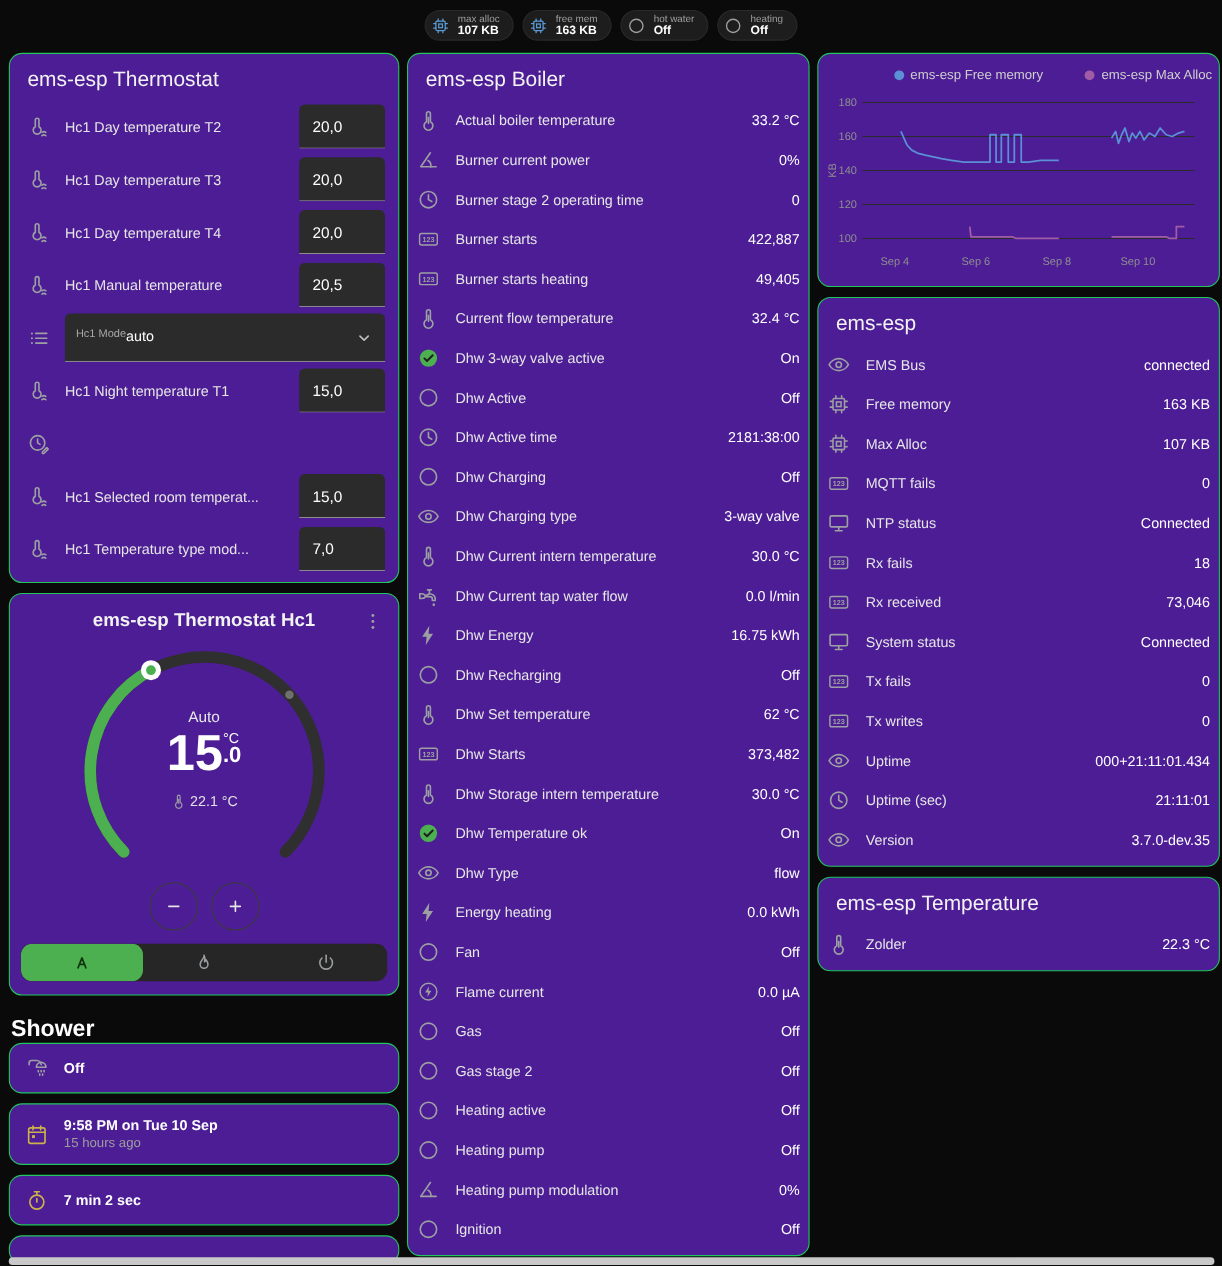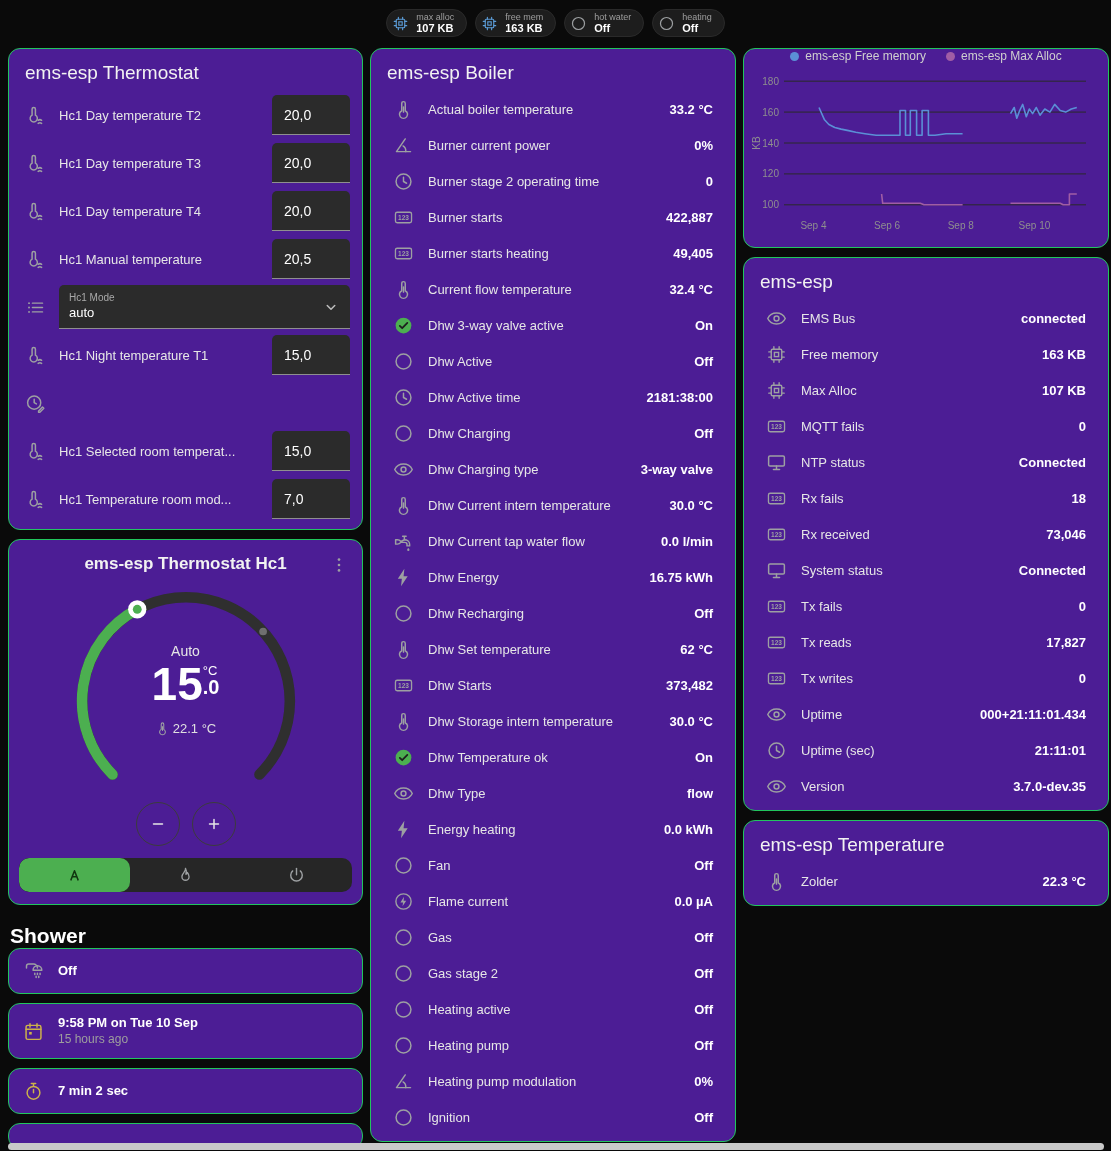--- a/index.html
+++ b/index.html
@@ -17,31 +17,31 @@
   .bvalue{font-size:11px;font-weight:700;color:#fff}
 
   .columns{display:grid;grid-template-columns:355px 366px 366px;gap:7px;padding:0 4px 0 8px;align-items:start}
   .col{min-width:0}
   .card{background:#4c1d95;border:1px solid #22c55e;border-radius:12px;margin-bottom:9px;box-sizing:border-box;overflow:hidden}
   .card-title{font-size:19px;font-weight:500;padding:13px 16px 7px;color:#f2f2f2}
 
   .ic{display:inline-block;width:21px;height:21px;color:#9da0a2;flex:none}
   .tone-green{color:#4caf50}.tone-amber{color:#cdb24a}.tone-blue{color:#5b9bd5}.tone-gray{color:#9da0a2}
 
-  .entity-row{display:flex;align-items:center;gap:14px;padding:0 22px;height:36px;box-sizing:border-box;cursor:pointer}
+  .entity-row{display:flex;align-items:center;gap:14px;padding:0 8px;height:36px;box-sizing:border-box;cursor:pointer}
   .entity-row .lbl{flex:1;font-size:13px;color:#e6e6e6;white-space:nowrap;overflow:hidden;text-overflow:ellipsis}
-  .entity-row .val{font-size:13px;font-weight:700;color:#fff;white-space:nowrap;text-align:left}
+  .entity-row .val{font-size:13px;font-weight:400;color:#fff;white-space:nowrap;text-align:left}
 
   .t-row{display:flex;align-items:center;gap:13px;padding:0 12px 0 16px;height:48px;box-sizing:border-box}
   .t-row .lbl{flex:1;font-size:13px;color:#e6e6e6;white-space:nowrap;overflow:hidden;text-overflow:ellipsis}
   .num-box{width:78px;height:40px;background:#2b2b2b;border-radius:5px 5px 0 0;border-bottom:1px solid #8f8f8f;
     display:flex;align-items:center;padding:0 12px;font-size:14px;color:#fff;box-sizing:border-box;cursor:text}
   .full-box{flex:1;height:44px;background:#2b2b2b;border-radius:5px 5px 0 0;border-bottom:1px solid #8f8f8f;
     display:flex;align-items:center;padding:0 10px;box-sizing:border-box;cursor:pointer}
-  .fb-inner{flex:1;display:flex;flex-direction:column;line-height:1.25;min-width:0}
+  .fb-inner{flex:1;display:flex;flex-direction:row;line-height:1.25;min-width:0}
   .fb-label{font-size:10px;color:#a9a9a9}
   .fb-value{font-size:13px;color:#fff}
   .chev{width:18px;height:18px;color:#bdbdbd}
 
   
   .hc1-head{position:relative;text-align:center;font-size:17px;font-weight:700;padding:14px 16px 0;color:#f2f2f2}
   .dots-btn{position:absolute;right:10px;top:12px;width:26px;height:26px;display:flex;align-items:center;justify-content:center;
     background:none;border:none;color:#bdbdbd;cursor:pointer}
   .dots-btn .ic{width:20px;height:20px}
   .dial-wrap{position:relative;width:250px;height:226px;margin:2px auto 0}
@@ -66,21 +66,21 @@
   .section-title{font-size:21px;font-weight:700;color:#fff;padding:10px 2px 0}
   .section-sub{font-size:13px;color:#9e9e9e;padding:2px 2px 10px}
   .tile-card{display:flex;align-items:center;gap:14px;padding:0 14px;min-height:46px;cursor:pointer}
   .tile-card.two-line{min-height:56px}
   .tile-txt{display:flex;flex-direction:column;line-height:1.3;min-width:0}
   .tile-primary{font-size:13px;font-weight:700;color:#fff;white-space:nowrap;overflow:hidden;text-overflow:ellipsis}
   .tile-secondary{font-size:12px;color:#9e9e9e}
   .cold-card{display:flex;justify-content:center;align-items:flex-start;padding-top:9px;height:26px}
 
   
-  .legend{display:flex;justify-content:center;gap:20px;padding:0 6px 2px;font-size:12px;color:#cfcfcf}
+  .legend{display:flex;justify-content:flex-end;gap:38px;padding:12px 6px 2px;font-size:12px;color:#cfcfcf}
   .legend-item{display:flex;align-items:center;gap:6px;cursor:pointer}
   .legend-dot{width:9px;height:9px;border-radius:50%}
   .chart-area{padding:0 2px 2px}
   .ax{font-size:10px;fill:#8f8f8f}
 
   .hscroll{position:absolute;left:8px;right:7px;bottom:1px;height:7px;background:#c9c9c9;border-radius:4px}
 </style>
 </head>
 <body>
 
@@ -297,21 +297,21 @@
       <svg class="ic ">
               <use href="#i-thermo-water"></use>
             </svg>
       <div class="lbl">Hc1 Selected room temperat...</div>
       <div class="num-box">15,0</div>
     </div>
           <div class="t-row">
       <svg class="ic ">
               <use href="#i-thermo-water"></use>
             </svg>
-      <div class="lbl">Hc1 Temperature room mod...</div>
+      <div class="lbl">Hc1 Temperature type mod...</div>
       <div class="num-box">7,0</div>
     </div>
         </div>
       <div style="height:6px"></div>
     </div>
 
     <div class="card">
       <div class="hc1-head">
         <span>ems-esp Thermostat Hc1</span>
         <button class="dots-btn">
@@ -722,27 +722,20 @@
       <svg class="ic ">
               <use href="#i-counter"></use>
             </svg>
       <div class="lbl">Tx fails</div>
       <div class="val">0</div>
     </div>
     <div class="entity-row">
       <svg class="ic ">
               <use href="#i-counter"></use>
             </svg>
-      <div class="lbl">Tx reads</div>
-      <div class="val">17,827</div>
-    </div>
-    <div class="entity-row">
-      <svg class="ic ">
-              <use href="#i-counter"></use>
-            </svg>
       <div class="lbl">Tx writes</div>
       <div class="val">0</div>
     </div>
     <div class="entity-row">
       <svg class="ic ">
               <use href="#i-eye"></use>
             </svg>
       <div class="lbl">Uptime</div>
       <div class="val">000+21:11:01.434</div>
     </div>

